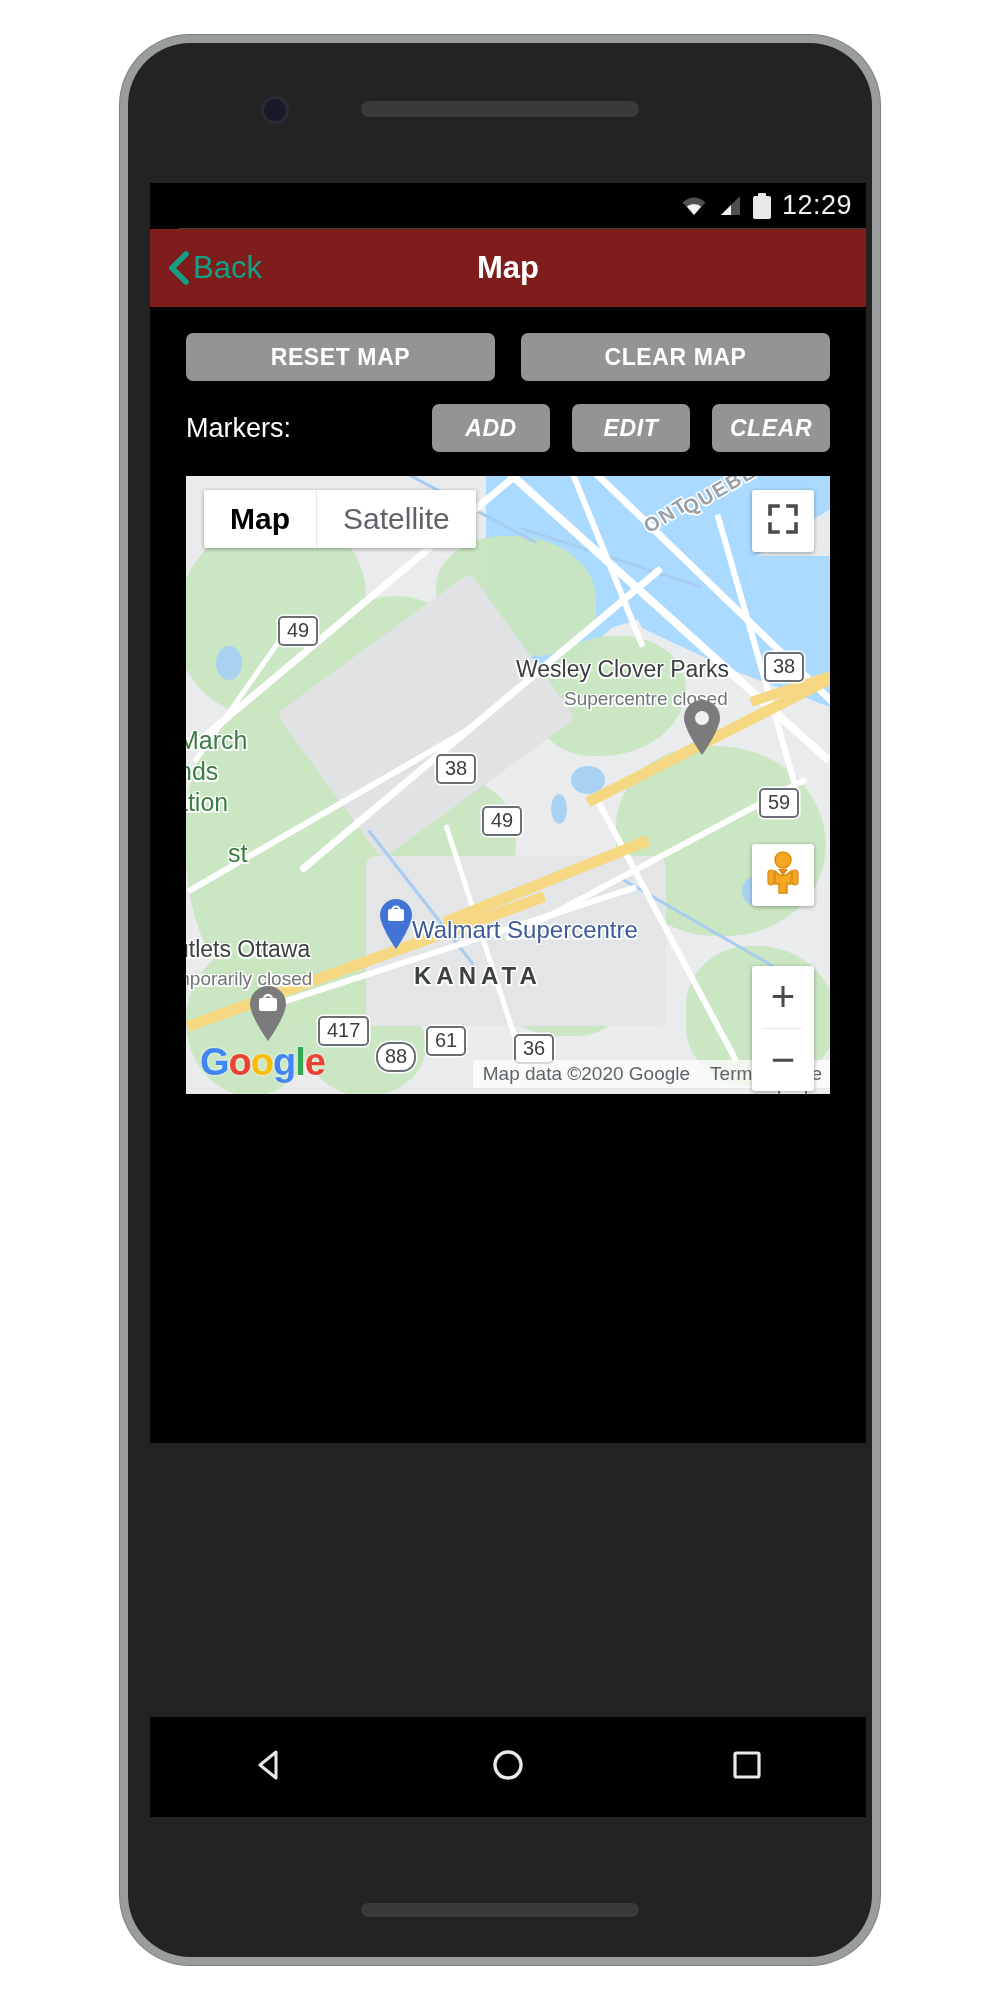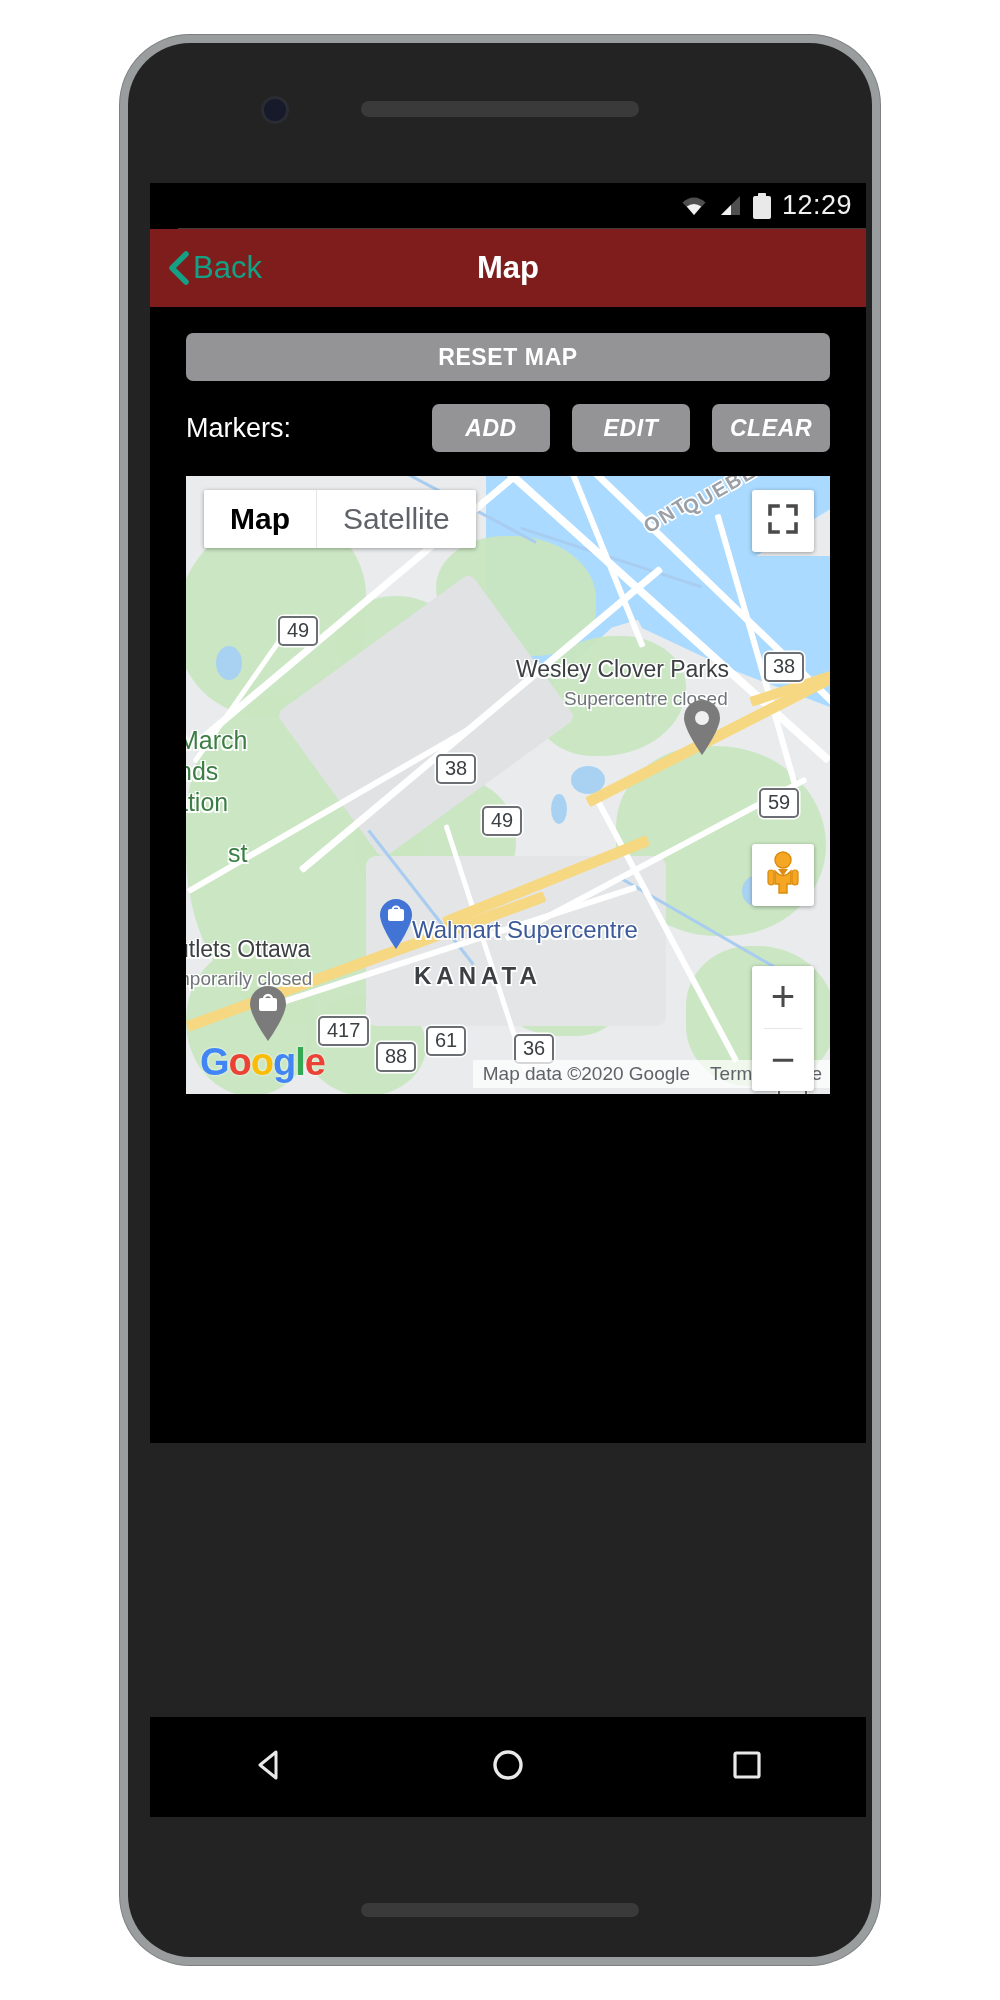--- a/index.html
+++ b/index.html
@@ -261,20 +261,21 @@
             </svg>
           </span>
           <span class="back-label">Back</span>
         </div>
         <div class="nav-title">Map</div>
       </div>
 
       <div class="controls">
         <div class="row-top">
           <button class="btn btn-reset">RESET MAP</button>
+          <button class="btn btn-clearmap">CLEAR MAP</button>
         </div>
         <div class="row-markers">
           <span class="markers-label">Markers:</span>
           <span class="mk-spacer"></span>
           <button class="btn">ADD</button>
           <button class="btn">EDIT</button>
           <button class="btn">CLEAR</button>
         </div>
       </div>
 
@@ -344,21 +345,21 @@
 
           <div class="lbl store-name" style="left:226px;top:440px;">Walmart Supercentre</div>
           <div class="lbl city-name" style="left:228px;top:486px;">KANATA</div>
 
           <div class="shield" style="left:92px;top:140px;">49</div>
           <div class="shield" style="left:250px;top:278px;">38</div>
           <div class="shield" style="left:296px;top:330px;">49</div>
           <div class="shield" style="left:573px;top:312px;">59</div>
           <div class="shield" style="left:578px;top:176px;">38</div>
           <div class="shield" style="left:132px;top:540px;">417</div>
-          <div class="shield" style="left:190px;top:566px;">88</div>
+          <div class="shield" style="left:190px;top:566px;border-radius:14px;">88</div>
           <div class="shield" style="left:240px;top:550px;">61</div>
           <div class="shield" style="left:328px;top:558px;">36</div>
           <div class="shield" style="left:592px;top:592px;">5</div>
 
           <div class="pin" style="left:494px;top:222px;">
             <svg width="44" height="58" viewBox="0 0 44 58">
               <path d="M22 57 C22 57 40 32 40 20 A18 18 0 1 0 4 20 C4 32 22 57 22 57 Z" fill="#7b7b7b"></path>
               <circle cx="22" cy="20" r="7" fill="#f0f0f0"></circle>
             </svg>
           </div>

